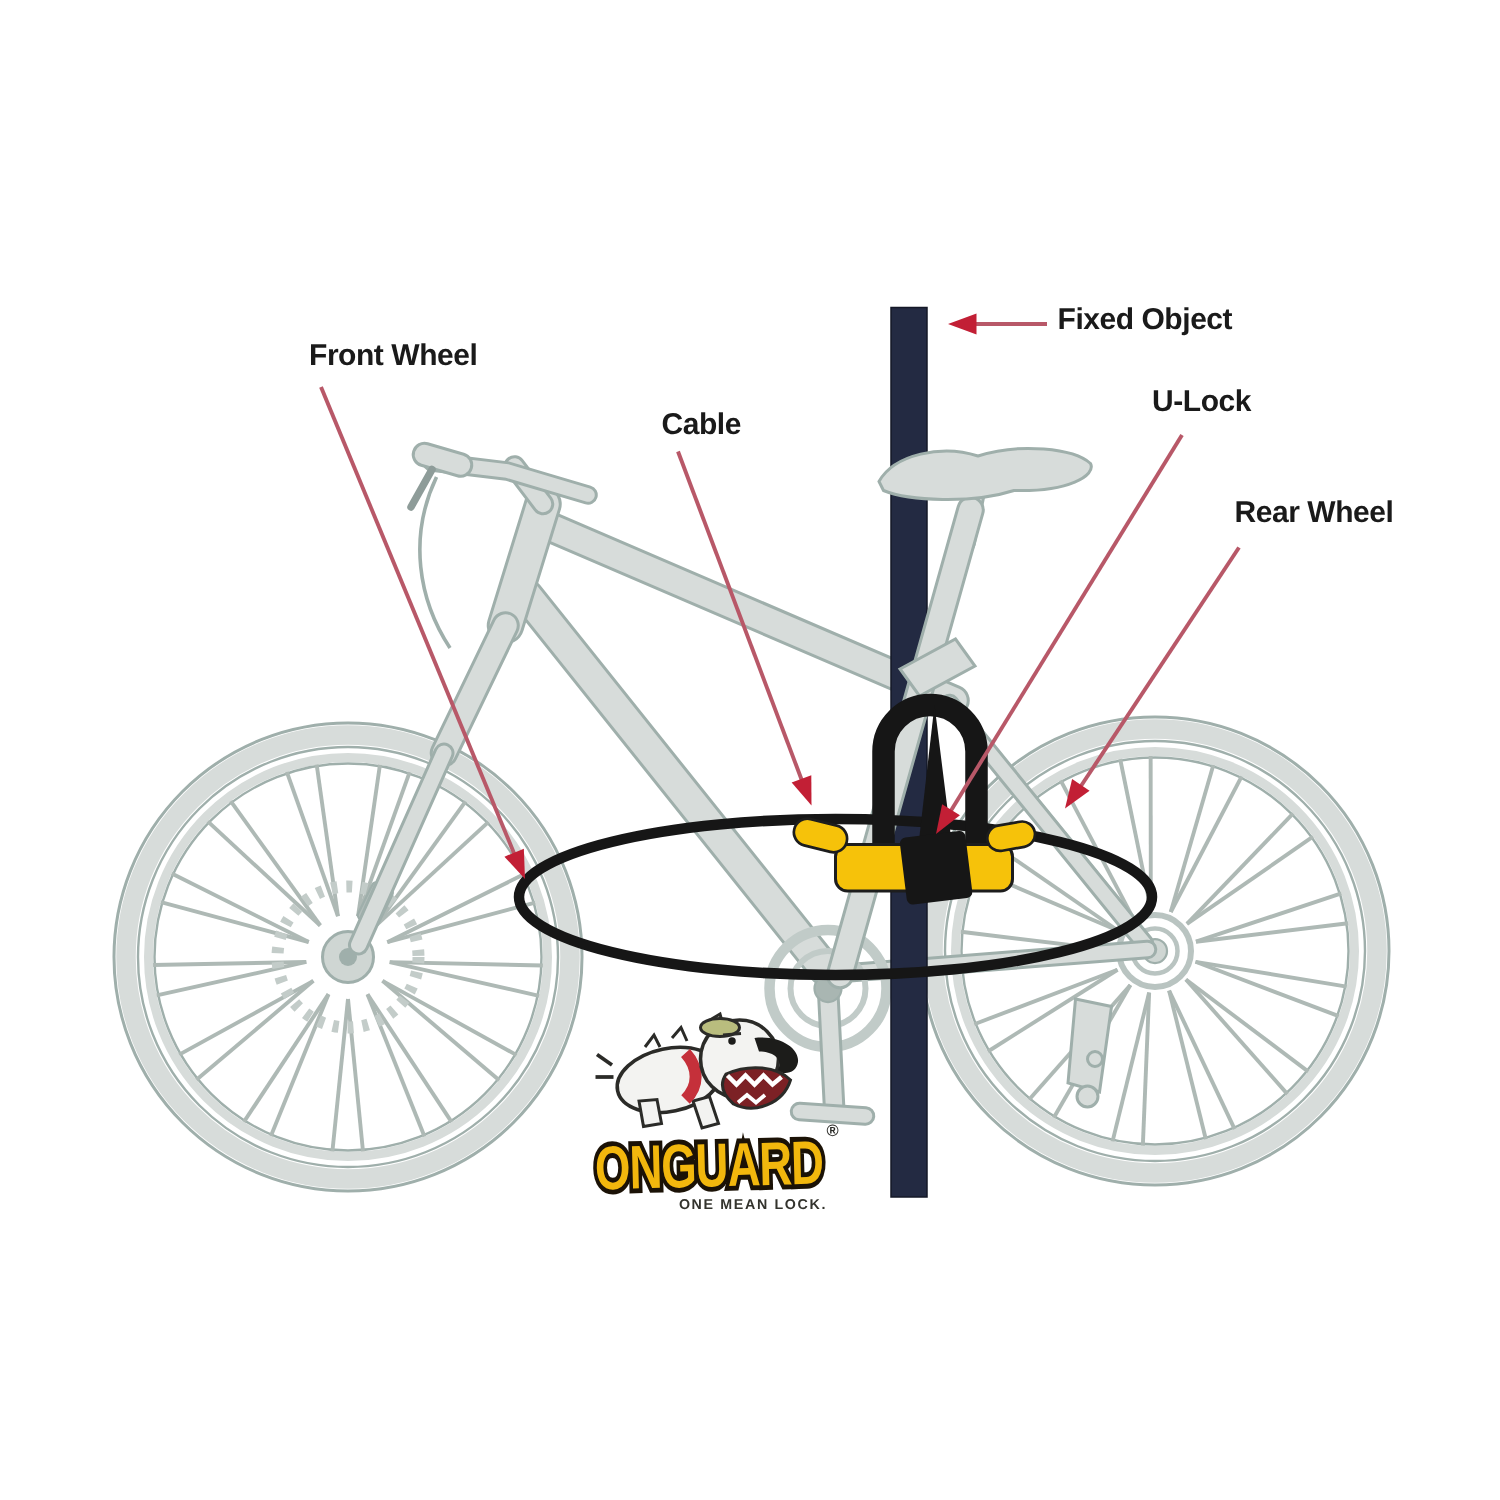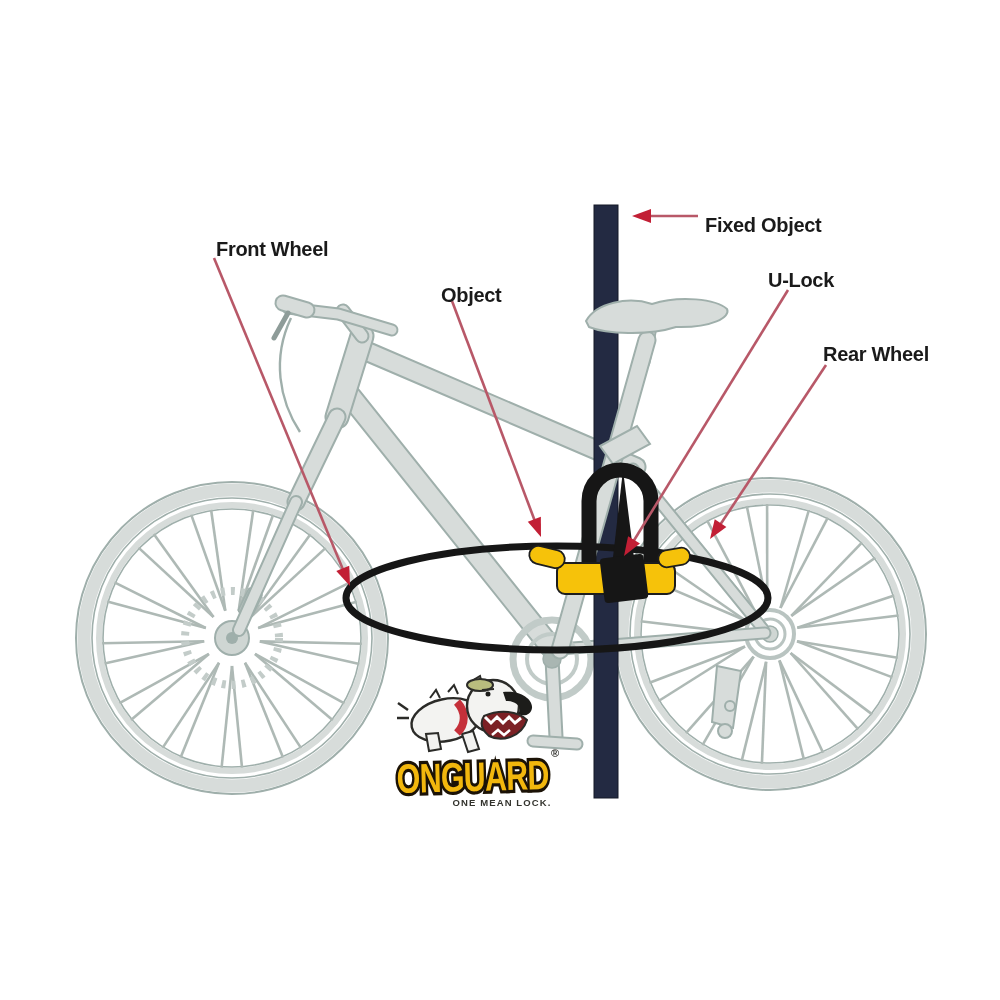--- a/index.html
+++ b/index.html
@@ -4,21 +4,21 @@
 <style>
   html,body{margin:0;padding:0;background:#fff;}
   .stage{
     position:relative;width:1000px;height:1000px;background:var(--background,#fff);
     overflow:hidden;font-family:"Liberation Sans",sans-serif;
   }
   .stage svg{position:absolute;left:0;top:0;}
   
   .dlabel{
     position:absolute;font:bold 20px/1.05 "Liberation Sans",sans-serif;
-    color:var(--label-text,#1a1a1a);letter-spacing:-0.3px;white-space:nowrap;margin-top:12px;
+    color:var(--label-text,#1a1a1a);letter-spacing:-0.3px;white-space:nowrap;
   }
   
   .tire-edge{stroke:var(--bike-outline);fill:none;}
   .tire-band{stroke:var(--bike-fill);fill:none;}
   .tube-o{stroke:var(--bike-outline);stroke-linecap:round;fill:none;}
   .tube-f{stroke:var(--bike-fill);stroke-linecap:round;fill:none;}
   .part{fill:var(--bike-fill);stroke:var(--bike-outline);stroke-width:2;}
   .spoke{stroke:#aeb9b5;stroke-width:2.6;}
   .dark{fill:#161616;}
   .cable{stroke:var(--cable-black);fill:none;}
@@ -231,18 +231,18 @@
         <path d="M 84 40 C 100 33 118 35 127 44 C 122 60 103 67 89 60 C 81 53 80 46 84 40 Z" fill="#7c2125" stroke="#2b2b28" stroke-width="2"></path>
         <path d="M 85 41 L 91 47 L 97 41 L 103 47 L 109 41 L 115 47 L 121 42" stroke="#ffffff" stroke-width="3" fill="none"></path>
         <path d="M 92 59 L 98 54 L 104 59 L 110 54" stroke="#ffffff" stroke-width="2.5" fill="none"></path>
       </g>
       <text x="473" y="791" text-anchor="middle" textLength="152" lengthAdjust="spacingAndGlyphs" transform="rotate(-1.5 473 791)" class="logo-word">ONGUARD</text>
       <text x="551" y="757" class="logo-reg">®</text>
       <text x="502" y="806" text-anchor="middle" class="logo-tag">ONE MEAN LOCK.</text>
     </g>
   </svg>
 
-  <div class="dlabel" style="left:216px;top:227px">Front Wheel</div>
-  <div class="dlabel" style="left:441px;top:273px">Object</div>
+  <div class="dlabel" style="left:206px;top:227px">Front Wheel</div>
+  <div class="dlabel" style="left:441px;top:273px">Cable</div>
   <div class="dlabel" style="left:705px;top:203px">Fixed Object</div>
   <div class="dlabel" style="left:768px;top:258px">U-Lock</div>
   <div class="dlabel" style="left:823px;top:332px">Rear Wheel</div>
 </div>
 
 </body></html>

